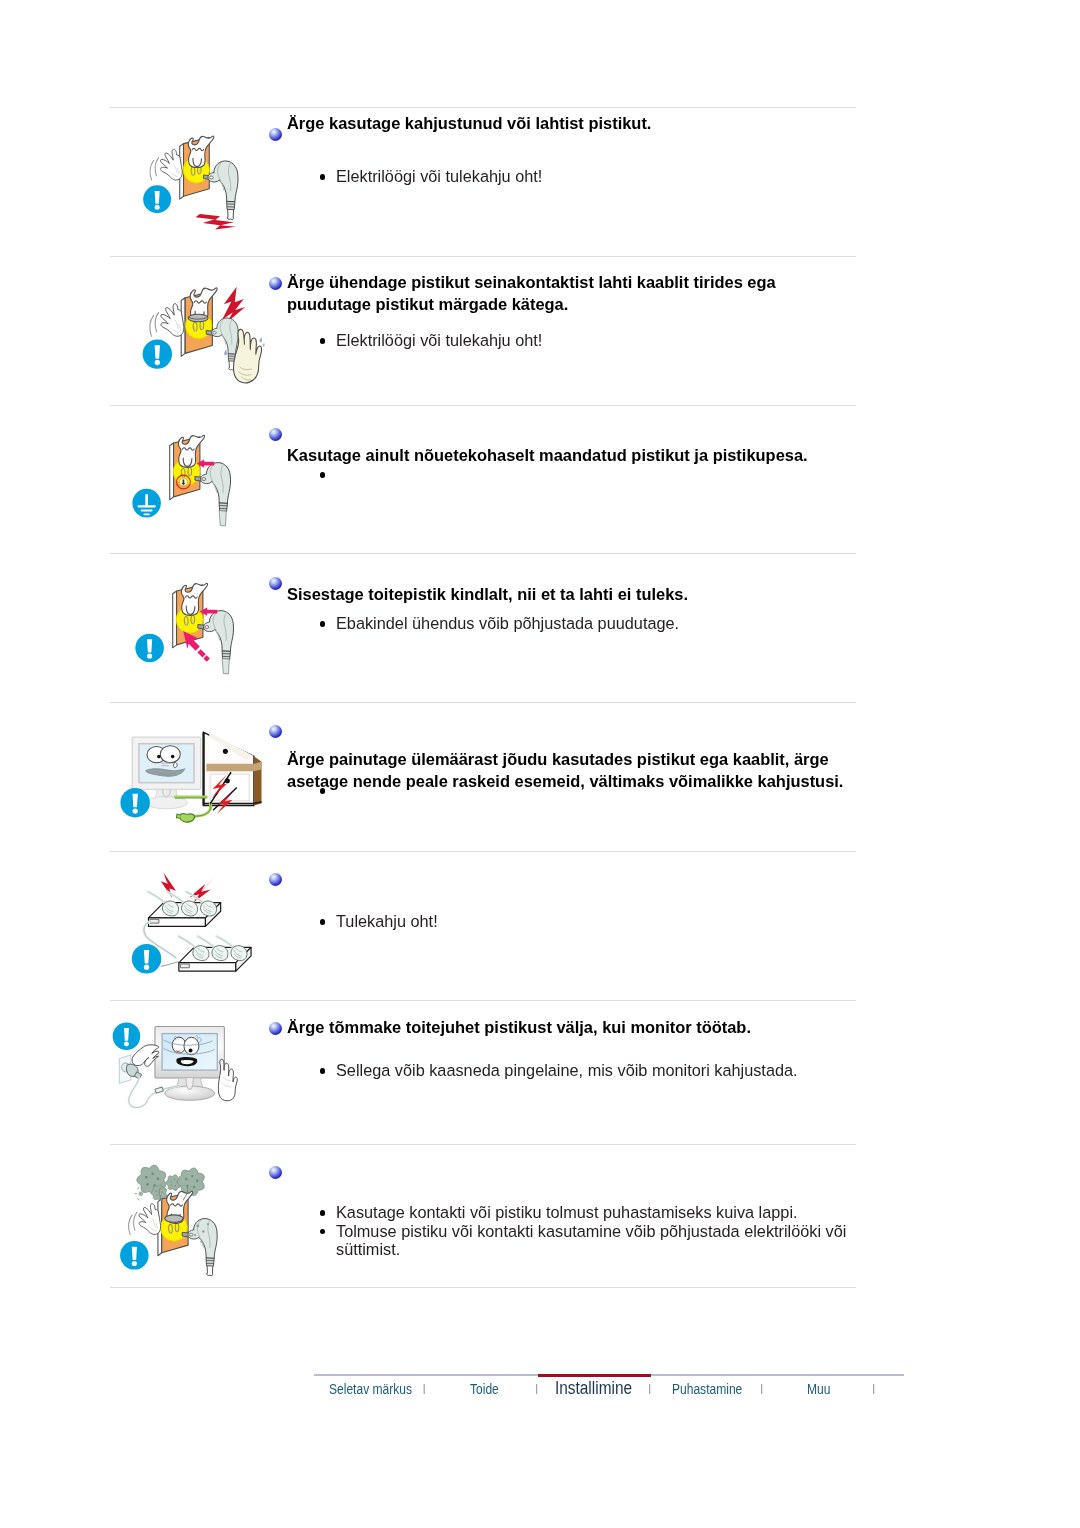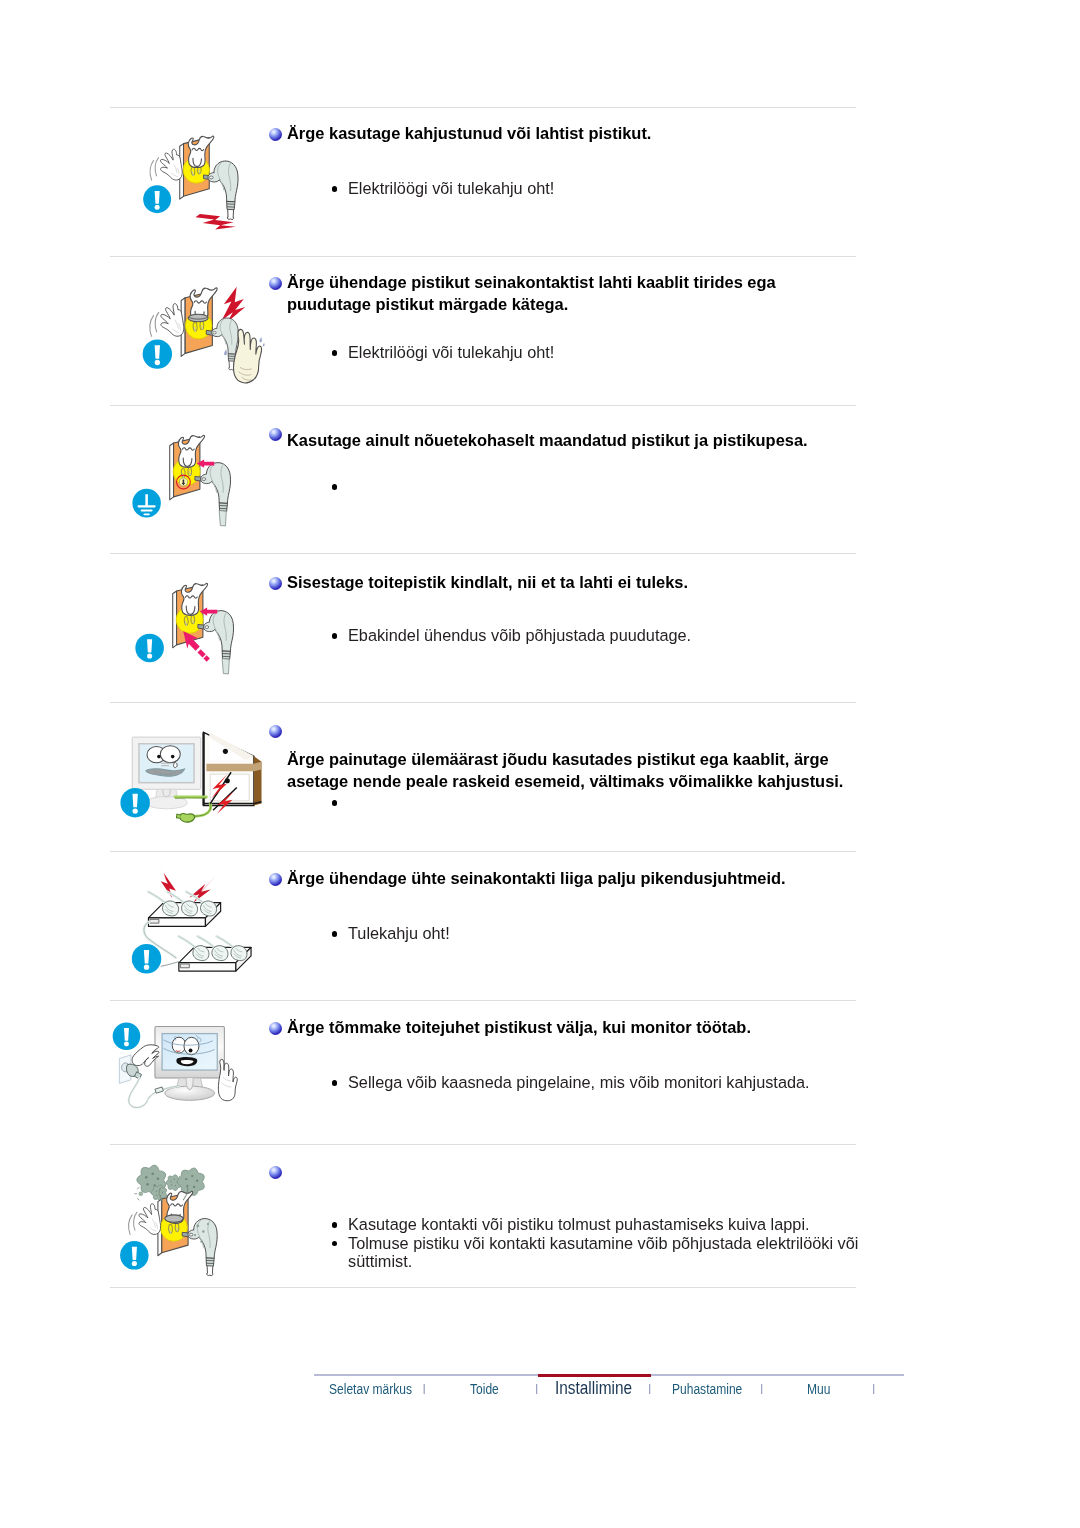--- a/index.html
+++ b/index.html
@@ -6,21 +6,21 @@
   body{width:1080px;height:1528px;font-family:"Liberation Sans",sans-serif;overflow:hidden;}
   .page{position:relative;width:1080px;height:1528px;background:#fff;}
   .divider{position:absolute;left:110px;width:746px;height:1px;background:#dedede;}
   .illus{position:absolute;}
   .heading{position:absolute;left:287px;width:560px;font-size:16.45px;font-weight:bold;
      color:#000;line-height:21.5px;}
   .bullet-sphere{position:absolute;left:269px;width:13px;height:13px;border-radius:50%;
      background:radial-gradient(circle at 36% 30%, #f6f8ff 0%, #cdd8ff 14%, #7080e8 42%, #2a22b4 70%, #5358d8 90%, #a7b2f0 100%);}
   .blist{position:absolute;left:332px;width:522px;}
   .blist li{font-size:16.3px;color:#231f20;line-height:18.7px;position:relative;list-style:none;}
-  .blist{margin:16px;padding:0;}
+  .blist{margin:4px;padding:0;}
   .bdot{position:absolute;left:-16.5px;top:7px;width:5.6px;height:5.6px;background:#000;border-radius:50%;}
   .footer{position:absolute;left:0;top:0;width:971px;height:1528px;pointer-events:none;}
   .frule{position:absolute;height:2px;background:#b8bad6;}
   .factive-rule{position:absolute;height:3.5px;background:#a10c1f;}
   .fitem{position:absolute;font-size:13.5px;color:#1d5b7a;white-space:nowrap;}
   .fitem.active{font-size:17px;color:#1a3652;}
   .fsep{position:absolute;font-size:13px;line-height:9px;color:#9094b8;transform:scaleY(0.8);transform-origin:top left;}
 </style>
 </head>
 <body>
@@ -489,46 +489,45 @@
           <path d="M8 14 C2 21 1.5 32 5 41" fill="none" stroke="#9a9a9a" stroke-width="1.5"></path>
           <path d="M1 18 C-5 26 -5.5 37 -2 47" fill="none" stroke="#9a9a9a" stroke-width="1.5"></path>
         </g>
         <g>
           <circle cx="33" cy="108" r="15.5" fill="#00a1dd"></circle>
           <path d="M30.2 98.7 h5.6 l-0.9 14.26 h-3.8 z" fill="#fff"></path>
           <circle cx="33" cy="116.835" r="2.8" fill="#fff"></circle>
         </g>
       </svg></div>
 <div class="bullet-sphere" style="top:128px"></div>
-<div class="heading" style="top:123px">Ärge kasutage kahjustunud või lahtist pistikut.</div>
+<div class="heading" style="top:113px">Ärge kasutage kahjustunud või lahtist pistikut.</div>
 <ul class="blist" style="top:163px">
 <li><span class="bdot"></span><span>Elektrilöögi või tulekahju oht!</span></li>
 </ul>
 <div class="bullet-sphere" style="top:277px"></div>
 <div class="heading" style="top:272px">Ärge ühendage pistikut seinakontaktist lahti kaablit tirides ega puudutage pistikut märgade kätega.</div>
 <ul class="blist" style="top:327px">
 <li><span class="bdot"></span><span>Elektrilöögi või tulekahju oht!</span></li>
 </ul>
 <div class="bullet-sphere" style="top:428px"></div>
-<div class="heading" style="top:430px">Kasutage ainult nõuetekohaselt maandatud pistikut ja pistikupesa.</div>
+<div class="heading" style="top:445px">Kasutage ainult nõuetekohaselt maandatud pistikut ja pistikupesa.</div>
 <ul class="blist" style="top:461px">
 <li><span class="bdot"></span></li>
 </ul>
 <div class="bullet-sphere" style="top:577px"></div>
-<div class="heading" style="top:572px">Sisestage toitepistik kindlalt, nii et ta lahti ei tuleks.</div>
+<div class="heading" style="top:584px">Sisestage toitepistik kindlalt, nii et ta lahti ei tuleks.</div>
 <ul class="blist" style="top:610px">
 <li><span class="bdot"></span><span>Ebakindel ühendus võib põhjustada puudutage.</span></li>
 </ul>
 <div class="bullet-sphere" style="top:725px"></div>
 <div class="heading" style="top:749px">Ärge painutage ülemäärast jõudu kasutades pistikut ega kaablit, ärge asetage nende peale raskeid esemeid, vältimaks võimalikke kahjustusi.</div>
 <ul class="blist" style="top:777px">
 <li><span class="bdot"></span></li>
 </ul>
 <div class="bullet-sphere" style="top:873px"></div>
-<div class="heading" style="top:868px">Ärge ühendage ühte seinakontakti liiga palju pikendusjuhtmeid.</div>
 <ul class="blist" style="top:908px">
 <li><span class="bdot"></span><span>Tulekahju oht!</span></li>
 </ul>
 <div class="bullet-sphere" style="top:1022px"></div>
 <div class="heading" style="top:1017px">Ärge tõmmake toitejuhet pistikust välja, kui monitor töötab.</div>
 <ul class="blist" style="top:1057px">
 <li><span class="bdot"></span><span>Sellega võib kaasneda pingelaine, mis võib monitori kahjustada.</span></li>
 </ul>
 <div class="bullet-sphere" style="top:1166px"></div>
 <ul class="blist" style="top:1199px">

